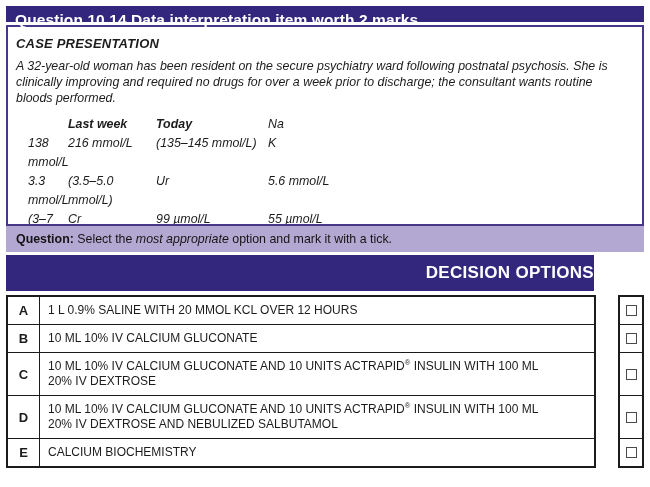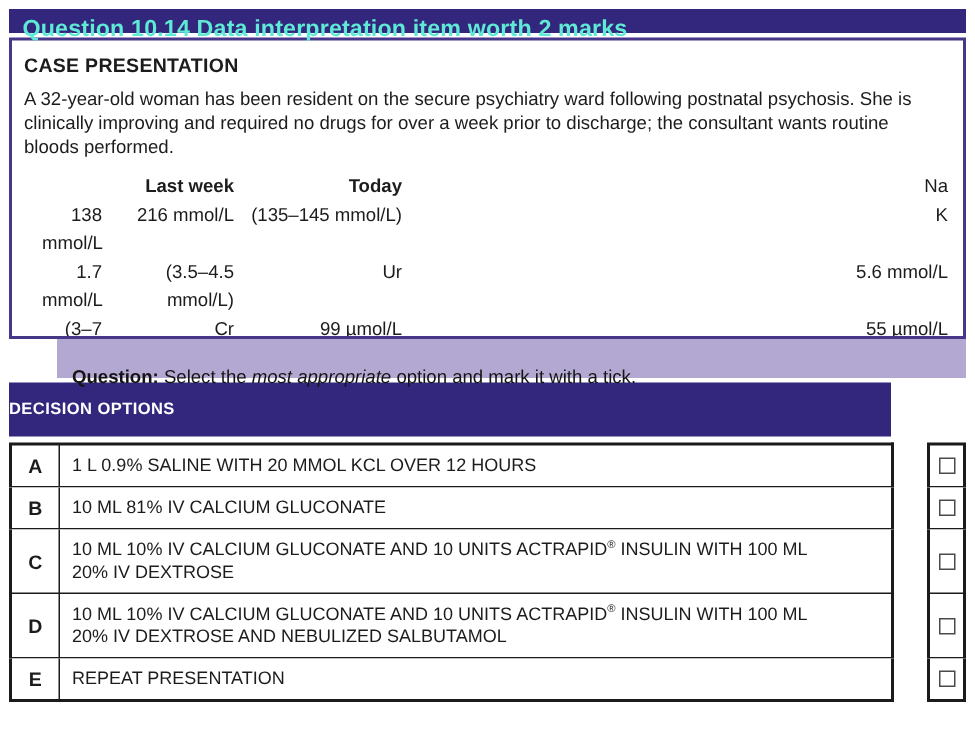--- a/index.html
+++ b/index.html
@@ -1,39 +1,39 @@
 <!DOCTYPE html>
 <html><head>
 <meta charset="utf-8">
 <style>
   html,body{margin:0;padding:0;background:#ffffff;}
   body{font-family:"Liberation Sans", sans-serif;color:#1c1c1c;}
   .page{width:650px;height:487px;box-sizing:border-box;padding:6px;overflow:hidden;background:#ffffff;}
 
   
-  .titlebar{background:#32277d;color:#5eead4;font-weight:bold;font-size:15.5px;height:16px;line-height:28px;
+  .titlebar{background:#32277d;color:#ffffff;font-weight:bold;font-size:15.5px;height:16px;line-height:28px;
             padding:0 9px;box-sizing:border-box;margin-bottom:3px;letter-spacing:.1px;}
 
   
-  .casebox{border:2px solid #473789;box-sizing:border-box;height:201px;padding:6px 10px 4px 7px;overflow:hidden;background:#fff;}
+  .casebox{border:2px solid #473789;box-sizing:border-box;height:201px;padding:6px 10px 4px 7px;overflow:hidden;background:#fff;font-style:italic;}
   .case-heading{font-weight:bold;font-size:13px;margin:3px 0 7px 1px;letter-spacing:.2px;}
   .case-p{font-size:12.4px;line-height:16px;margin:4px 0 0 1px;}
   .case-p.outro{white-space:pre-line;margin-top:9px;}
 
-  .labs{display:grid;grid-template-columns:40px 88px 112px auto;margin:9px 0 0 13px;font-size:12.4px;line-height:19px;text-align:right;}
+  .labs{display:grid;grid-template-columns:40px 88px 112px auto;margin:9px 0 0 13px;font-size:12.4px;line-height:19px;}
   .labs .hdr{font-weight:bold;}
 
   
-  .qbar{background:#b3a8d2;height:26px;line-height:26px;font-size:12.4px;padding:12px 10px;box-sizing:border-box;color:#141414;margin-left:32px;}
+  .qbar{background:#b3a8d2;height:26px;line-height:26px;font-size:12.4px;padding:0 10px;box-sizing:border-box;color:#141414;}
   .qbar .qlabel{font-weight:bold;}
   .qbar .qitalic{font-style:italic;}
 
   
   .decision{margin-top:3px;}
-  .dec-header{background:#32277d;color:#ffffff;font-weight:bold;font-size:11px;text-align:left;
+  .dec-header{background:#32277d;color:#ffffff;font-weight:bold;font-size:17px;text-align:right;
               height:36px;line-height:36px;margin-right:50px;margin-bottom:4px;letter-spacing:.3px;}
   .opt-row{display:flex;align-items:stretch;}
   .cell{box-sizing:border-box;border:0 solid #1b1b1b;background:#fff;}
   .cell-letter{width:34px;border-left-width:2px;border-right-width:1.5px;border-bottom-width:1.5px;
                display:flex;align-items:center;justify-content:center;font-weight:bold;font-size:13px;}
   .cell-text{flex:1;border-right-width:2px;border-bottom-width:1.5px;display:flex;align-items:flex-start;
              padding:6px 8px;font-size:12px;line-height:15px;}
   .opt-text{white-space:pre-line;}
   .reg{font-size:7.5px;vertical-align:super;line-height:0;}
   .cb-spacer{width:22px;background:transparent;}
@@ -60,22 +60,22 @@
       <div class="hdr"></div>
       <div class="hdr">Last week</div>
       <div class="hdr">Today</div>
 
       <div>Na</div>
       <div>138 mmol/L</div>
       <div>216 mmol/L</div>
       <div>(135–145 mmol/L)</div>
 
       <div>K</div>
-      <div>1.7 mmol/L</div>
-      <div>(3.5–4.5 mmol/L)</div>
+      <div>3.3 mmol/L</div>
+      <div>(3.5–5.0 mmol/L)</div>
 
       <div>Ur</div>
       <div>5.6 mmol/L</div>
       <div>(3–7 mmol/L)</div>
 
       <div>Cr</div>
       <div>99 µmol/L</div>
       <div>55 µmol/L</div>
     </div>
 
@@ -97,21 +97,21 @@
       </div>
       <div class="cb-spacer"></div>
       <div class="cell cell-cb">
           <div class="cbx"></div>
         </div>
     </div>
 
     <div class="opt-row">
       <div class="cell cell-letter">B</div>
       <div class="cell cell-text">
-        <div class="opt-text"><span>10 ML 81% IV CALCIUM GLUCONATE</span><span class="reg"></span><span></span></div>
+        <div class="opt-text"><span>10 ML 10% IV CALCIUM GLUCONATE</span><span class="reg"></span><span></span></div>
       </div>
       <div class="cb-spacer"></div>
       <div class="cell cell-cb">
           <div class="cbx"></div>
         </div>
     </div>
 
     <div class="opt-row">
       <div class="cell cell-letter">C</div>
       <div class="cell cell-text">
@@ -132,21 +132,21 @@
       </div>
       <div class="cb-spacer"></div>
       <div class="cell cell-cb">
           <div class="cbx"></div>
         </div>
     </div>
 
     <div class="opt-row last">
       <div class="cell cell-letter">E</div>
       <div class="cell cell-text">
-        <div class="opt-text"><span>REPEAT PRESENTATION</span><span class="reg"></span><span></span></div>
+        <div class="opt-text"><span>CALCIUM BIOCHEMISTRY</span><span class="reg"></span><span></span></div>
       </div>
       <div class="cb-spacer"></div>
       <div class="cell cell-cb">
           <div class="cbx"></div>
         </div>
     </div>
   </div>
 
 </div>
 

